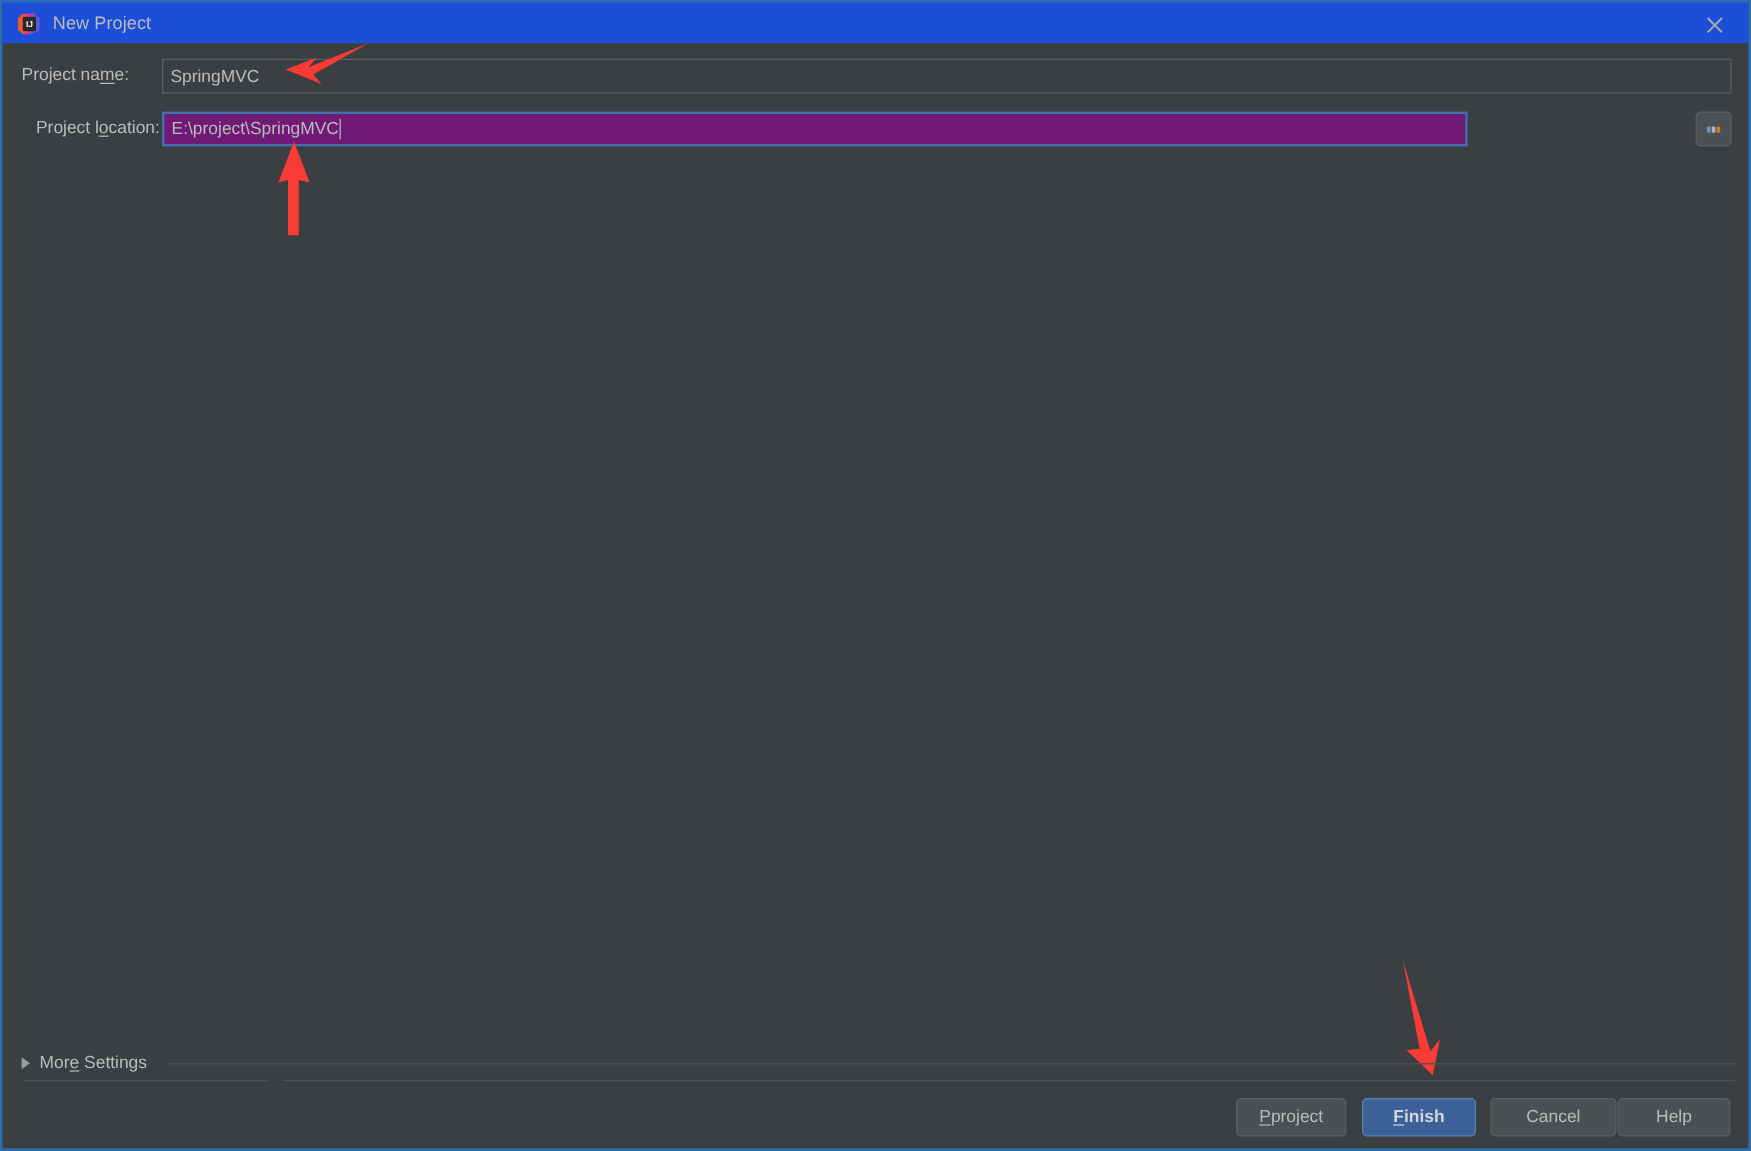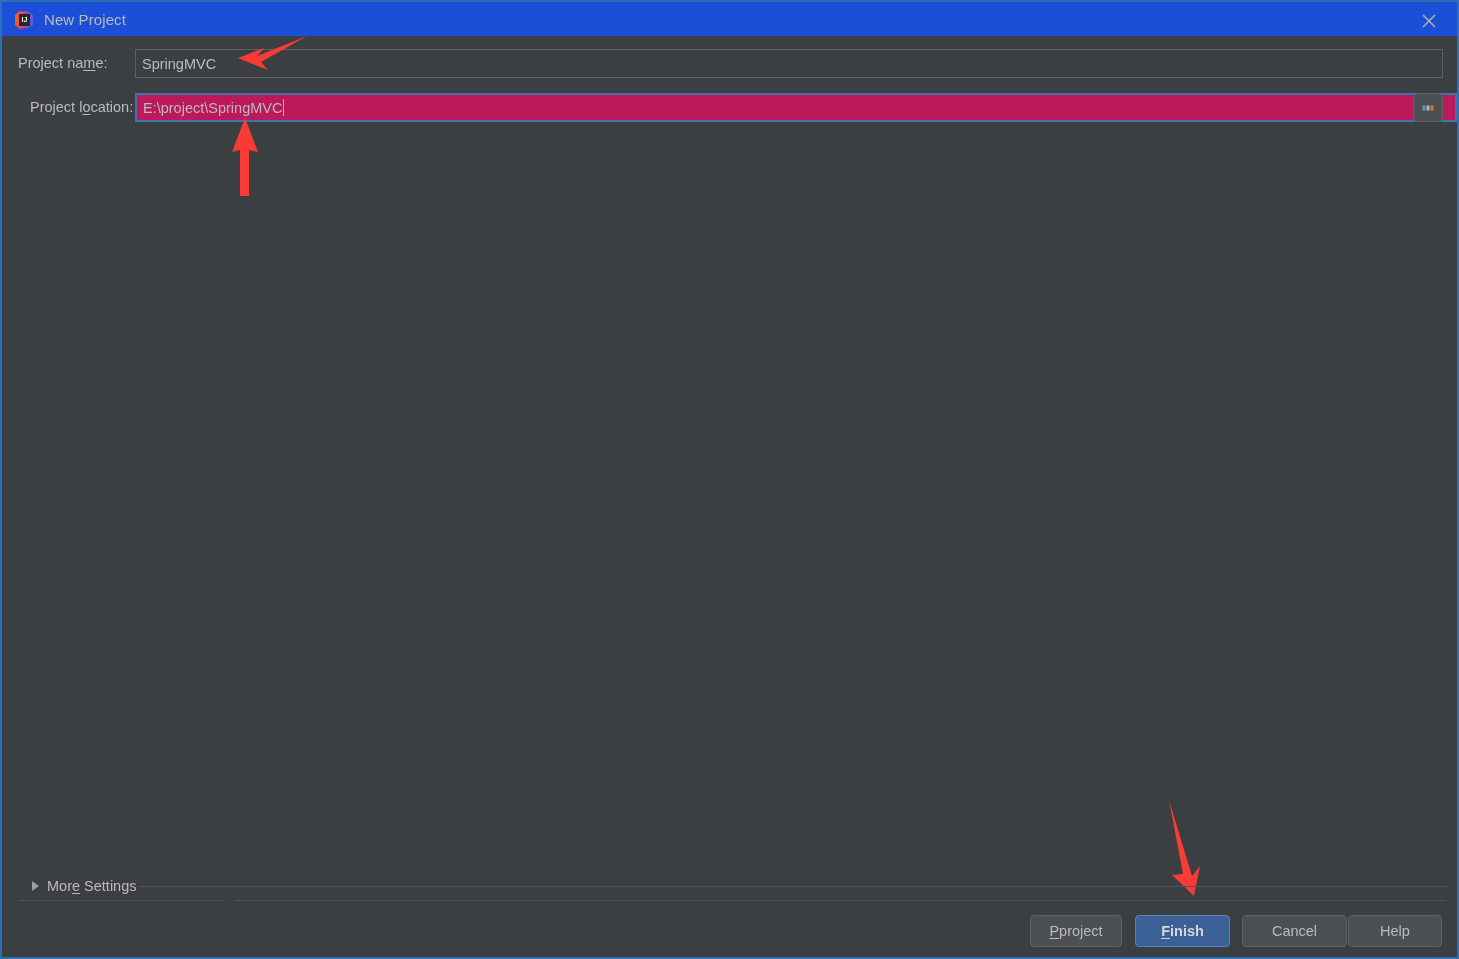--- a/index.html
+++ b/index.html
@@ -76,23 +76,23 @@
     align-items: center;
     outline: none;
   }
   #field-name {
     left: 133px; top: 49px;
     width: 1308px;
     border: 1px solid #5e6060;
   }
   #field-location {
     left: 133px; top: 93px;
-    width: 1322px;
+    width: 1088px;
     border: 2px solid #3d72ab;
-    background: #be185d;
+    background: #701a75;
   }
   .caret {
     display: inline-block;
     width: 1px;
     height: 17px;
     background: #bbbbbb;
     margin-left: 1px;
     vertical-align: middle;
   }
 
@@ -127,21 +127,21 @@
     font-size: 19px;
     font-weight: bold;
     color: #ee3b35;
     white-space: nowrap;
     font-family: "Liberation Sans", "DejaVu Sans", sans-serif;
   }
 
   
   #more-settings {
     position: absolute;
-    left: 24px; top: 875px;
+    left: 10px; top: 875px;
     height: 22px;
     display: flex;
     align-items: center;
     gap: 8px;
     cursor: pointer;
     text-align: right;
   }
   #more-settings-triangle {
     width: 0; height: 0;
     border-left: 7px solid #9b9e9f;

